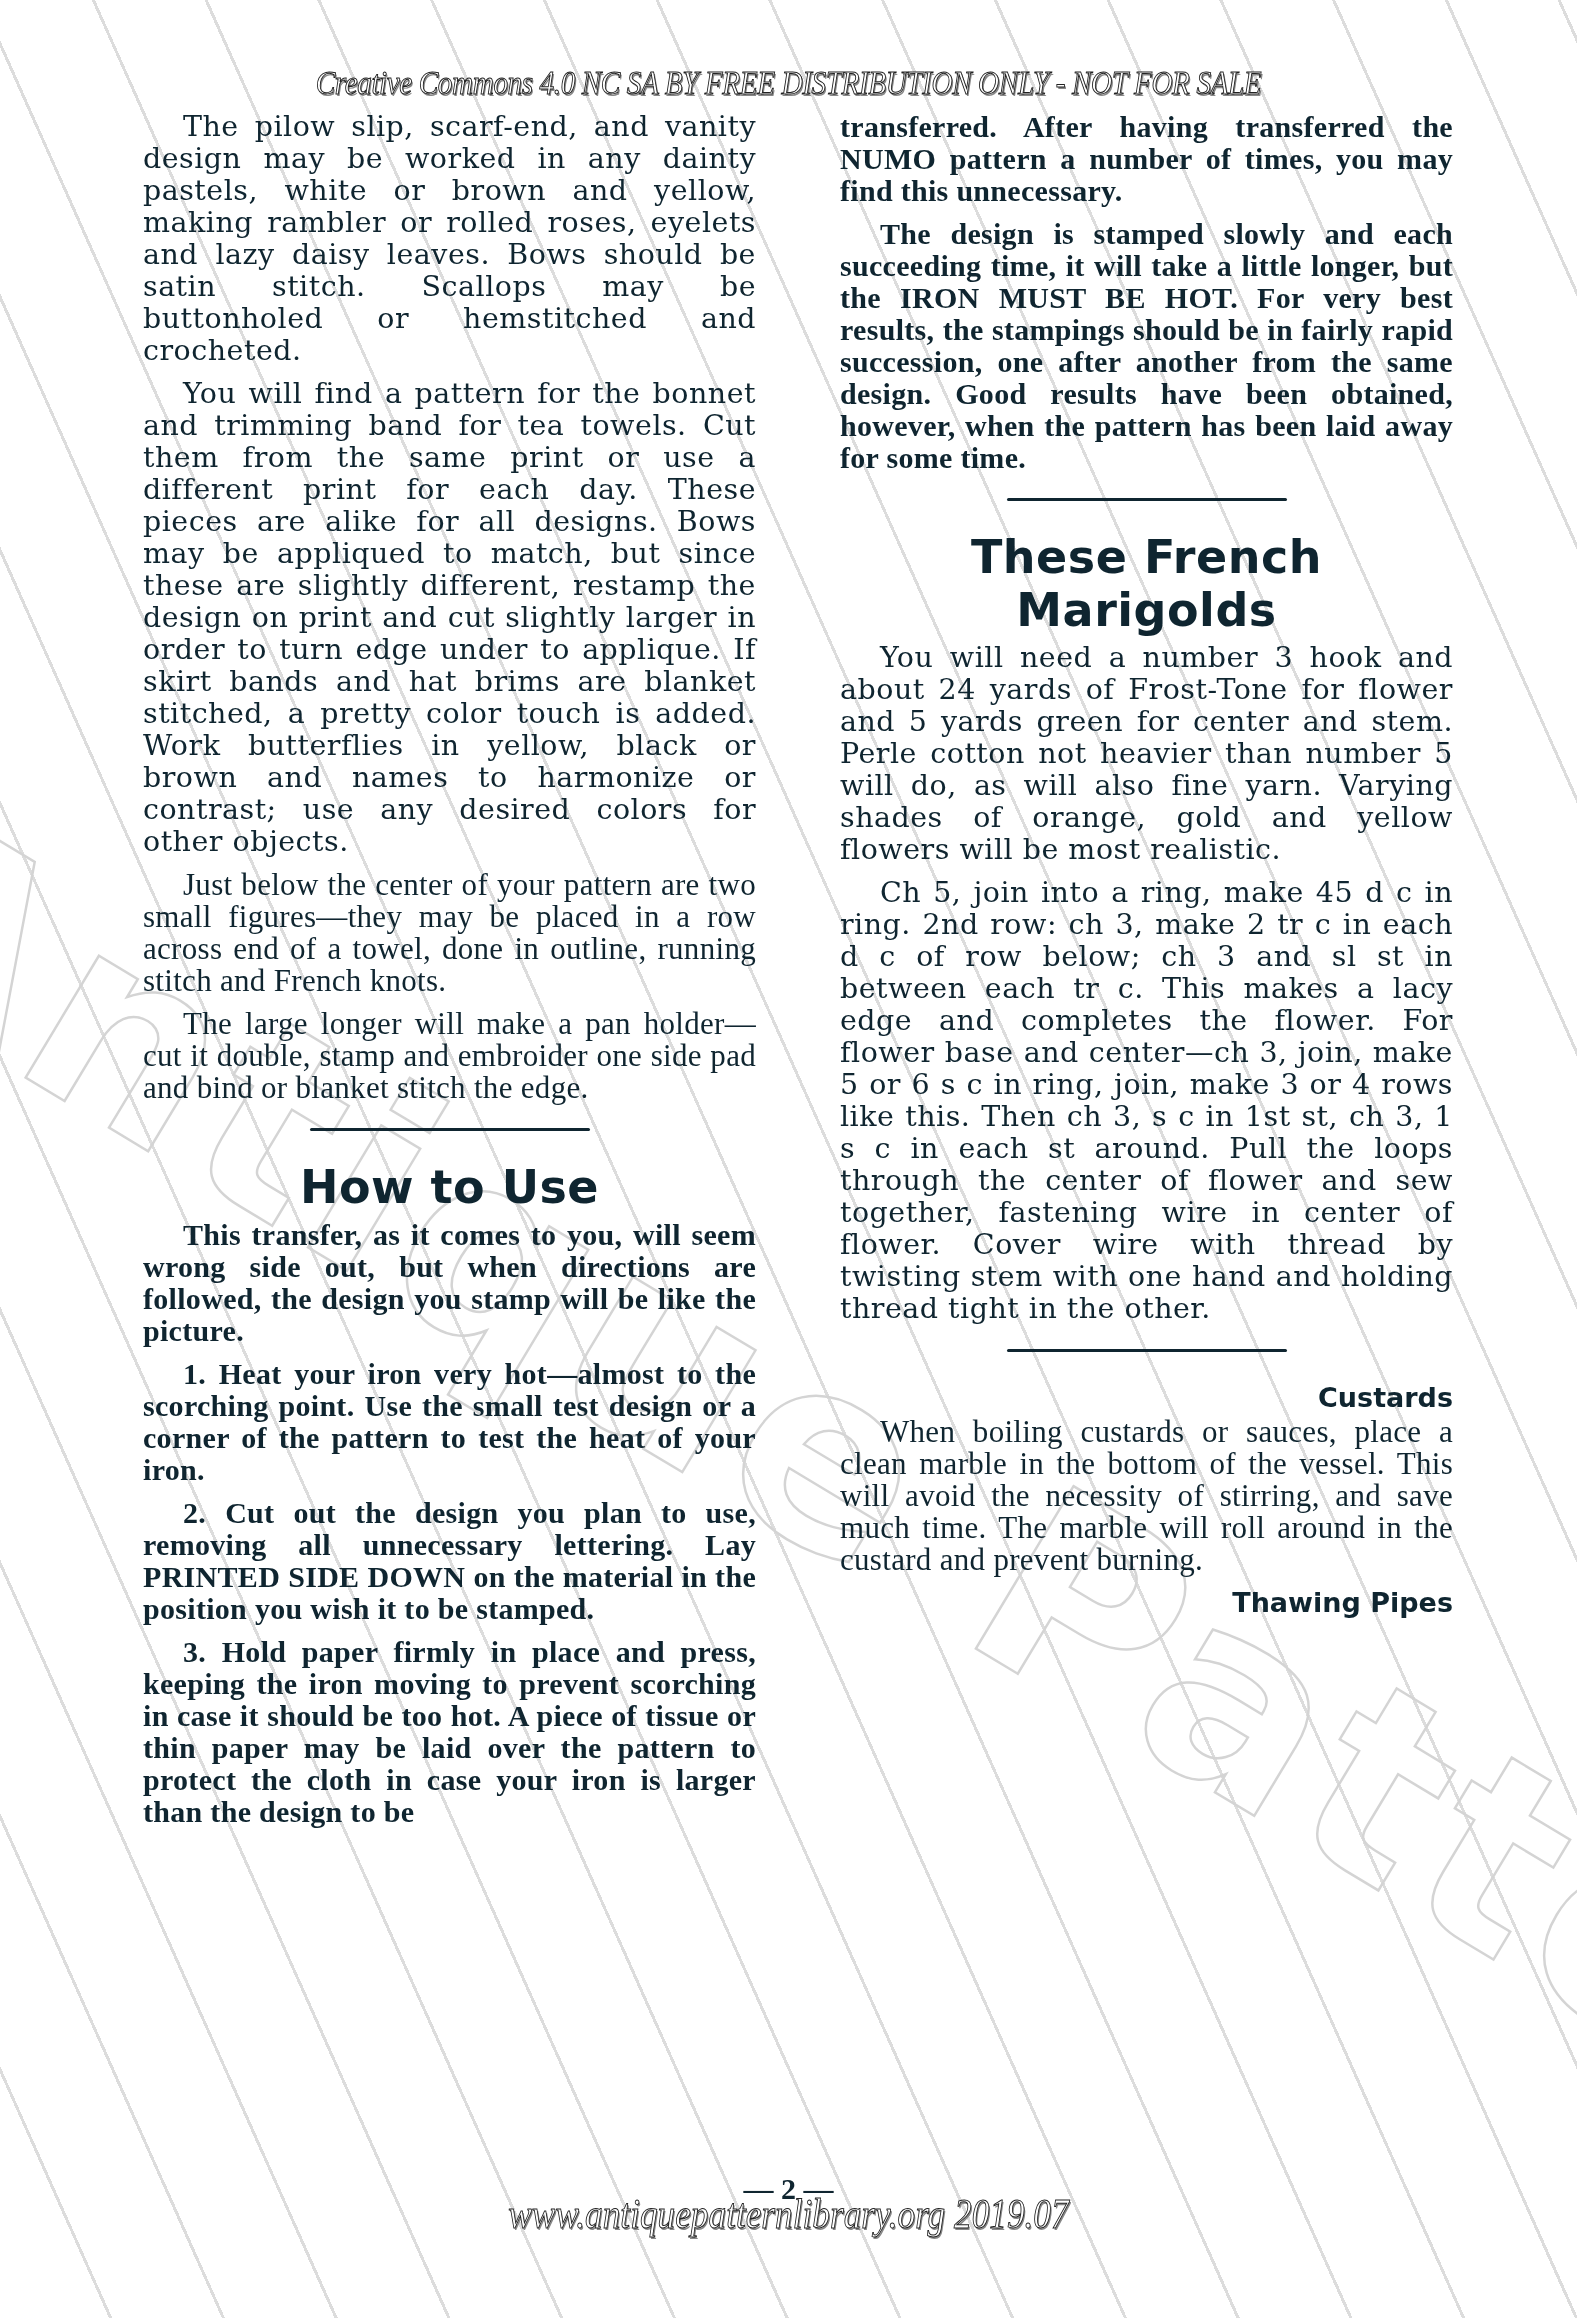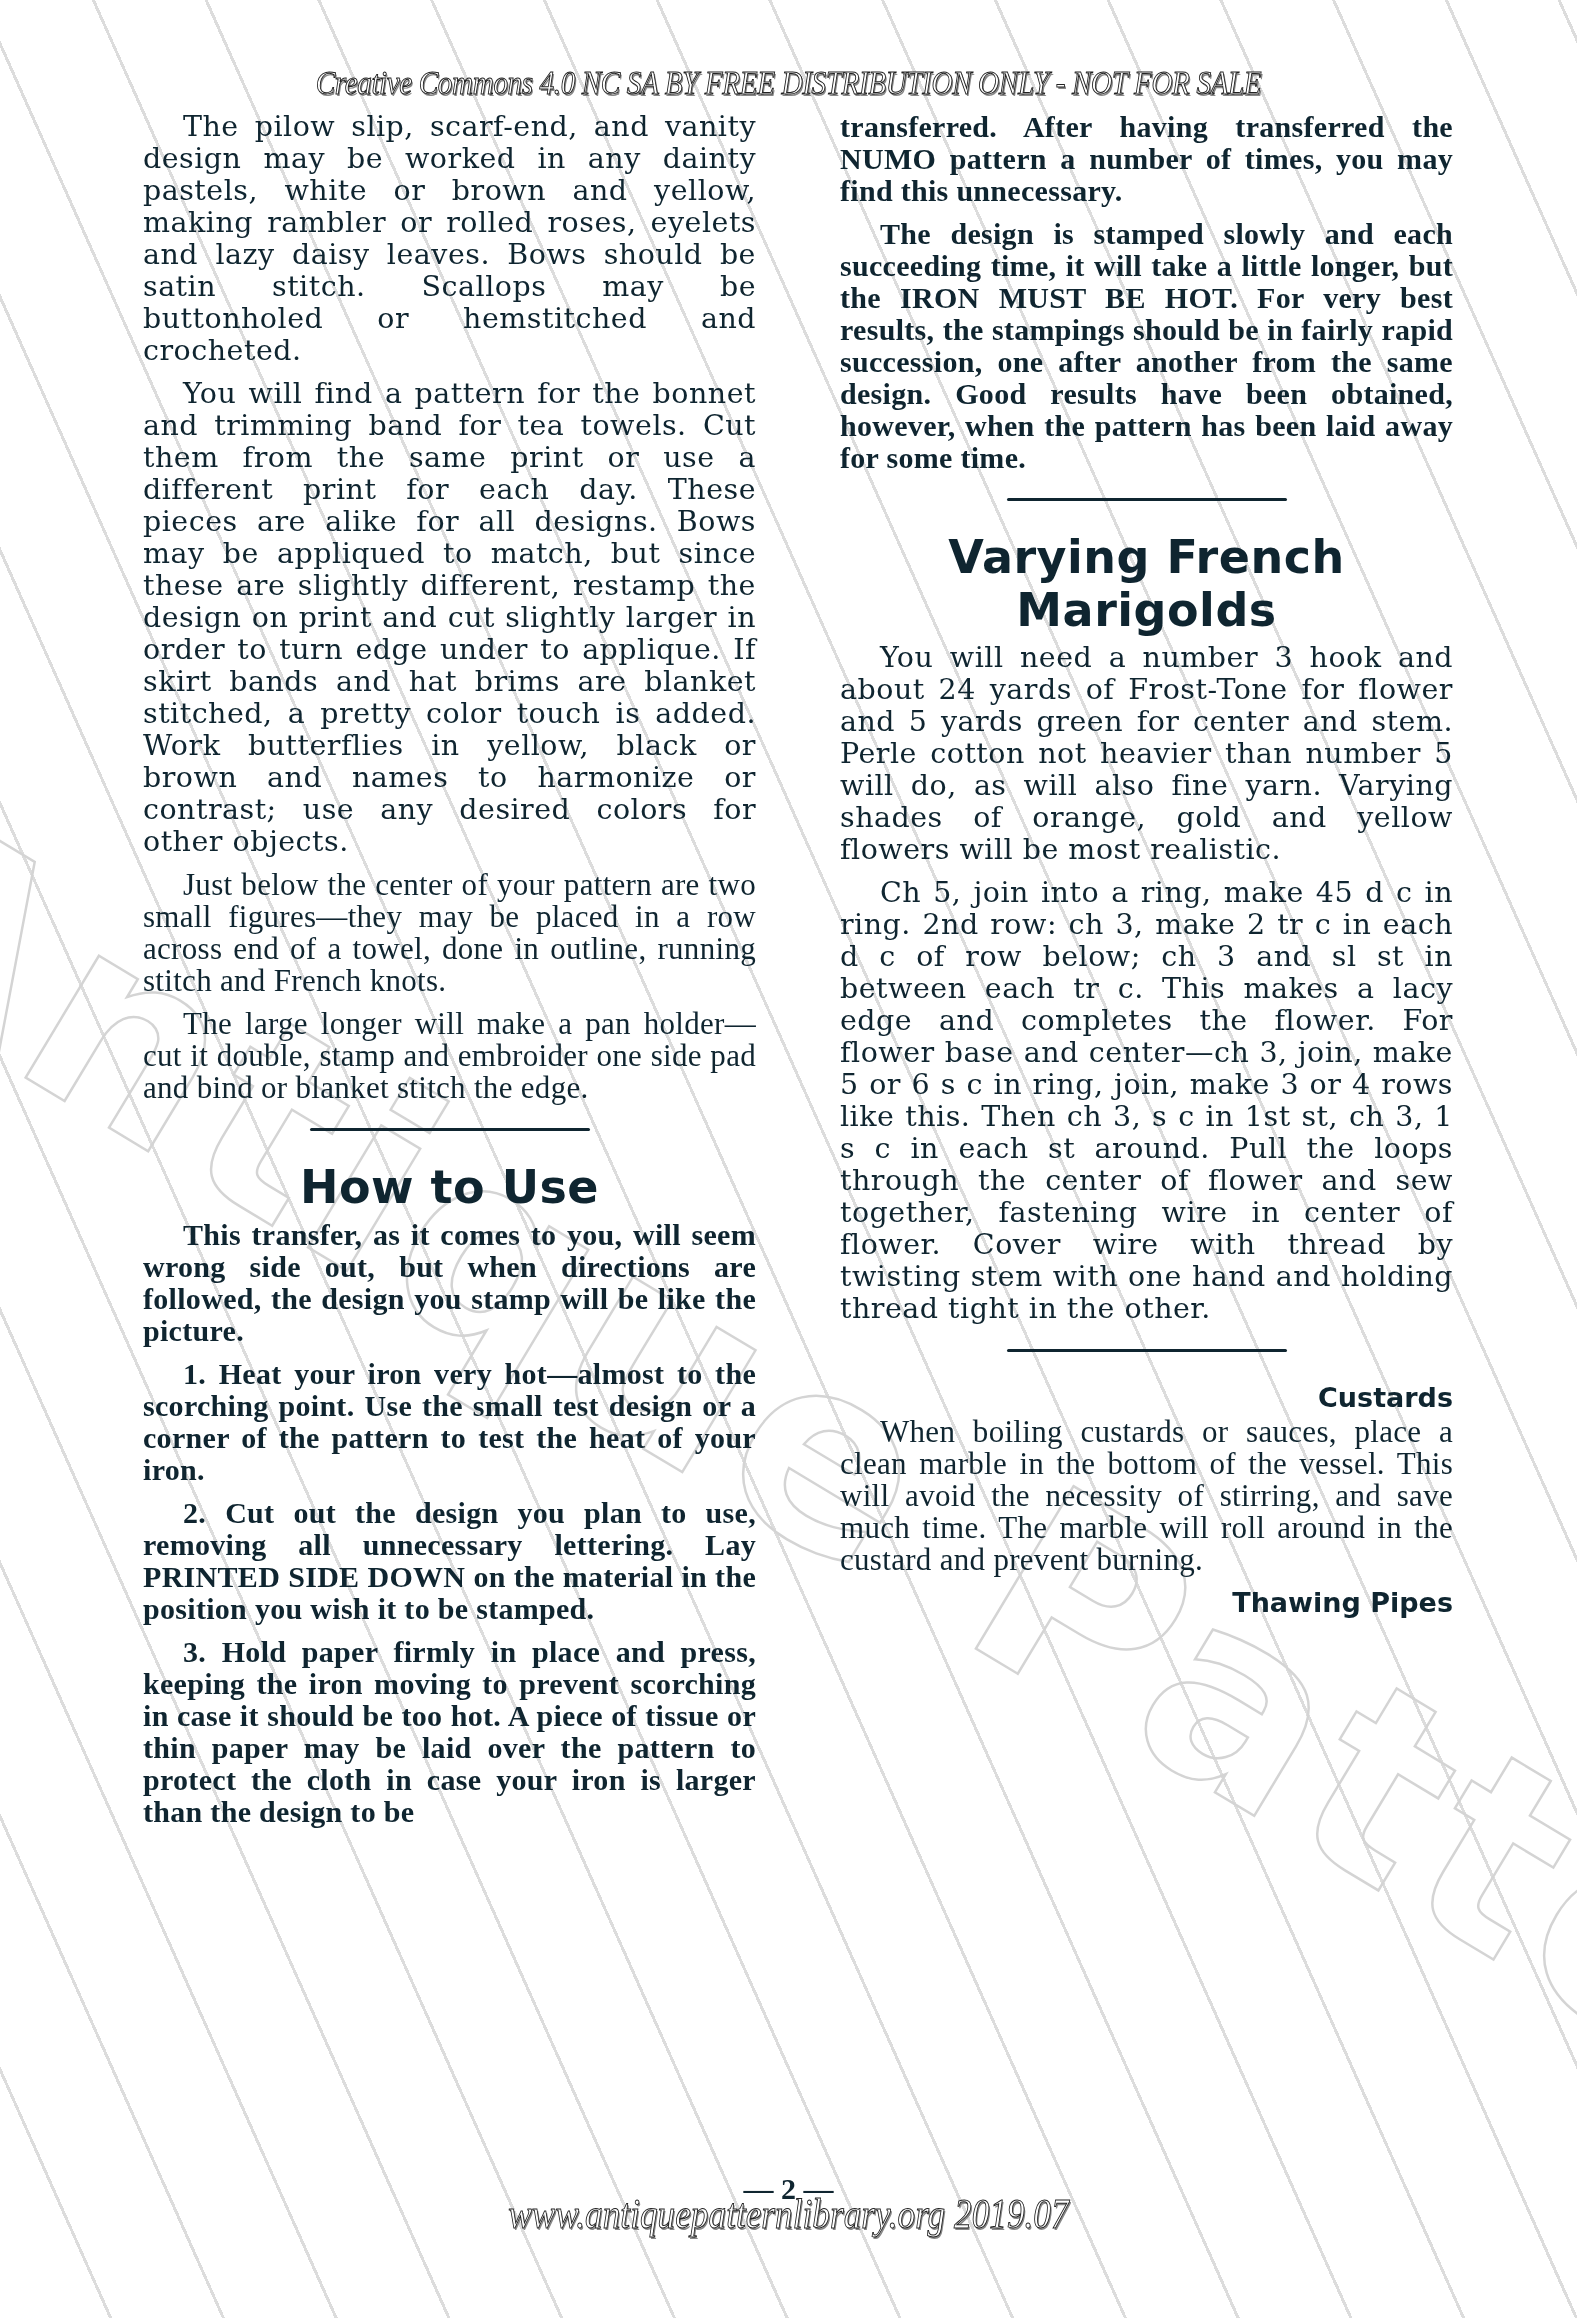--- a/index.html
+++ b/index.html
@@ -148,21 +148,21 @@
 
 <div class="col col-right">
   <section>
     <p class="body bold cont">transferred. After having transferred the NUMO pattern a number of times, you may find this unnecessary.</p>
     <p class="body bold">The design is stamped slowly and each succeeding time, it will take a little longer, but the IRON MUST BE HOT. For very best results, the stampings should be in fairly rapid succession, one after another from the same design. Good results have been obtained, however, when the pattern has been laid away for some time.</p>
   </section>
 
   <div class="rule"></div>
 
   <section>
-    <h2 class="section-title">Varying French Marigolds</h2>
+    <h2 class="section-title">These French Marigolds</h2>
     <p class="body">You will need a number 3 hook and about 24 yards of Frost-Tone for flower and 5 yards green for center and stem. Perle cotton not heavier than number 5 will do, as will also fine yarn. Varying shades of orange, gold and yellow flowers will be most realistic.</p>
     <p class="body">Ch 5, join into a ring, make 45 d c in ring. 2nd row: ch 3, make 2 tr c in each d c of row below; ch 3 and sl st in between each tr c. This makes a lacy edge and completes the flower. For flower base and center—ch 3, join, make 5 or 6 s c in ring, join, make 3 or 4 rows like this. Then ch 3, s c in 1st st, ch 3, 1 s c in each st around. Pull the loops through the center of flower and sew together, fastening wire in center of flower. Cover wire with thread by twisting stem with one hand and holding thread tight in the other.</p>
   </section>
 
   <div class="rule"></div>
 
   <section>
     <h3 class="sub-title">Custards</h3>
     <p class="body serif2">When boiling custards or sauces, place a clean marble in the bottom of the vessel. This will avoid the necessity of stirring, and save much time. The marble will roll around in the custard and prevent burning.</p>
   </section>

